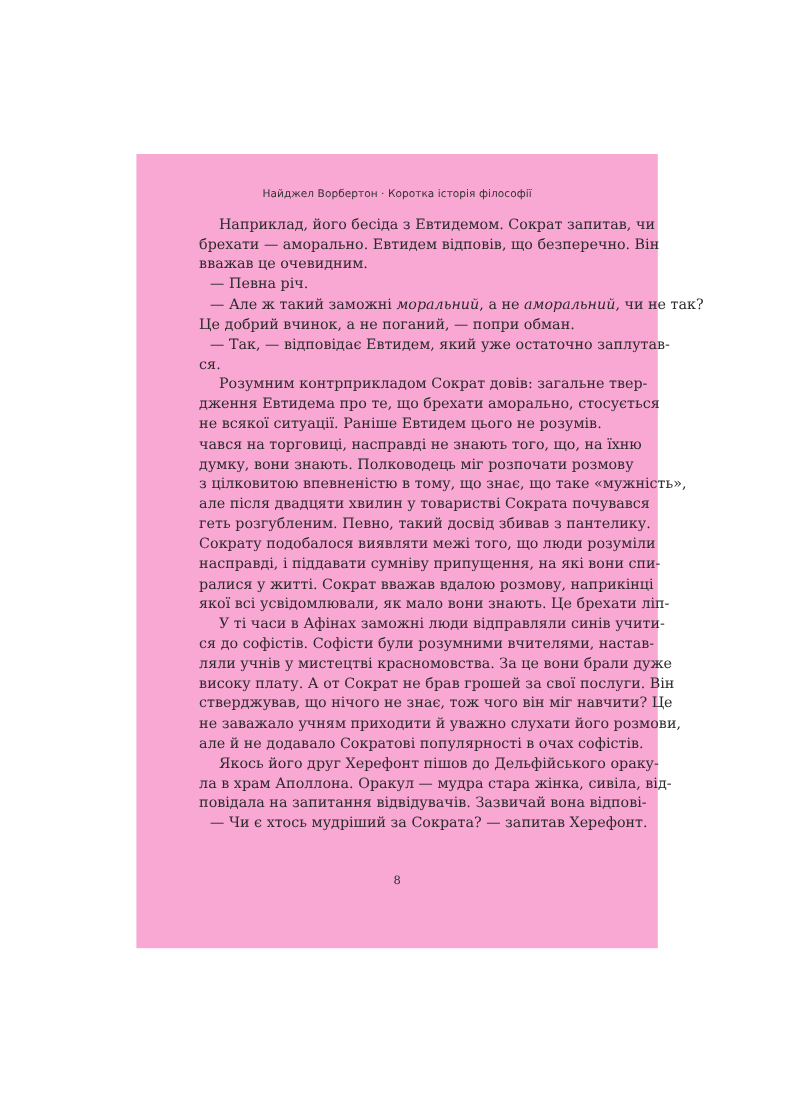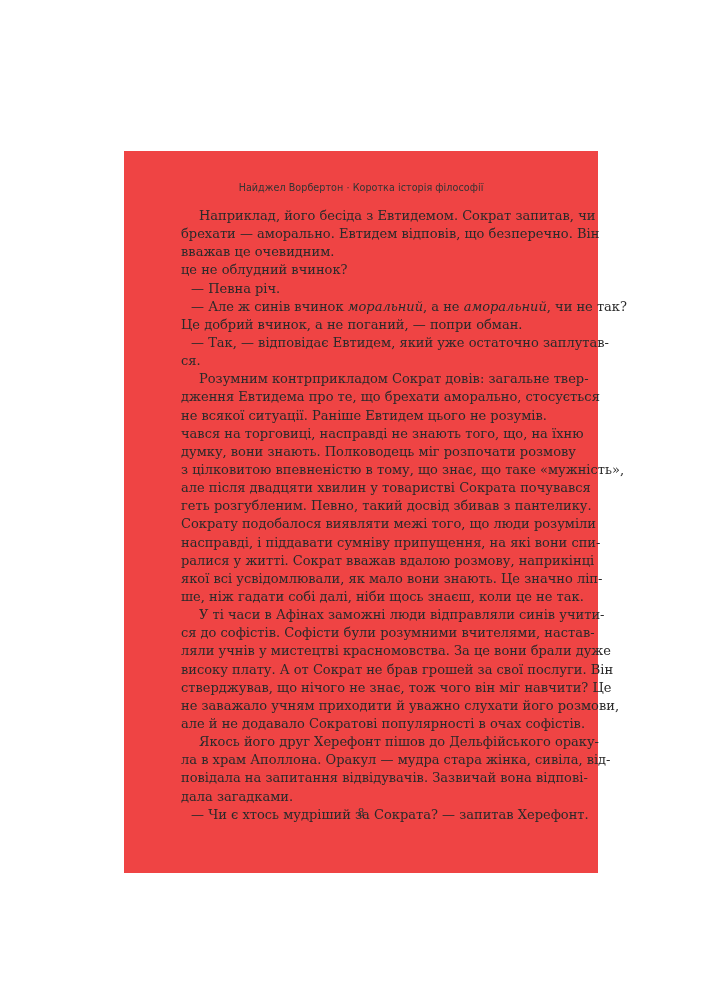--- a/index.html
+++ b/index.html
@@ -9,24 +9,24 @@
     }
     body {
       width: 720px;
       height: 1000px;
       position: relative;
       overflow: hidden;
     }
     .page {
       position: absolute;
       left: 124px;
-      top: 151px;
+      top: 140px;
       width: 474px;
       height: 722px;
-      background: #ef4444;
+      background: #f9a8d4;
     }
     .running-head {
       position: absolute;
       left: 0;
       right: 0;
       top: 31px;
       text-align: center;
       font-family: "DejaVu Sans", sans-serif;
       font-size: 9.6px;
       color: #333;
@@ -67,46 +67,43 @@
   </style>
 </head>
 <body>
 
 <div class="page">
   <div class="running-head">Найджел Ворбертон · Коротка історія філософії</div>
   <div class="text-block" id="text-block">
       <span class="line indent">Наприклад, його бесіда з Евтидемом. Сократ запитав, чи</span>
       <span class="line">брехати — аморально. Евтидем відповів, що безперечно. Він</span>
       <span class="line last">вважав це очевидним.</span>
-      <span class="line last">це не облудний вчинок?</span>
       <span class="line dash last">— Певна річ.</span>
-      <span class="line dash"><span>— Але ж синів вчинок </span><i>моральний</i><span>, а не </span><i>аморальний</i><span>, чи не так?</span></span>
+      <span class="line dash"><span>— Але ж такий заможні </span><i>моральний</i><span>, а не </span><i>аморальний</i><span>, чи не так?</span></span>
       <span class="line last">Це добрий вчинок, а не поганий, — попри обман.</span>
       <span class="line dash">— Так, — відповідає Евтидем, який уже остаточно заплутав-</span>
       <span class="line last">ся.</span>
       <span class="line indent">Розумним контрприкладом Сократ довів: загальне твер-</span>
       <span class="line">дження Евтидема про те, що брехати аморально, стосується</span>
       <span class="line last">не всякої ситуації. Раніше Евтидем цього не розумів.</span>
       <span class="line">чався на торговиці, насправді не знають того, що, на їхню</span>
       <span class="line">думку, вони знають. Полководець міг розпочати розмову</span>
       <span class="line">з цілковитою впевненістю в тому, що знає, що таке «мужність»,</span>
       <span class="line">але після двадцяти хвилин у товаристві Сократа почувався</span>
       <span class="line">геть розгубленим. Певно, такий досвід збивав з пантелику.</span>
       <span class="line">Сократу подобалося виявляти межі того, що люди розуміли</span>
       <span class="line">насправді, і піддавати сумніву припущення, на які вони спи-</span>
       <span class="line">ралися у житті. Сократ вважав вдалою розмову, наприкінці</span>
-      <span class="line">якої всі усвідомлювали, як мало вони знають. Це значно ліп-</span>
-      <span class="line last">ше, ніж гадати собі далі, ніби щось знаєш, коли це не так.</span>
+      <span class="line">якої всі усвідомлювали, як мало вони знають. Це брехати ліп-</span>
       <span class="line indent">У ті часи в Афінах заможні люди відправляли синів учити-</span>
       <span class="line">ся до софістів. Софісти були розумними вчителями, настав-</span>
       <span class="line">ляли учнів у мистецтві красномовства. За це вони брали дуже</span>
       <span class="line">високу плату. А от Сократ не брав грошей за свої послуги. Він</span>
       <span class="line">стверджував, що нічого не знає, тож чого він міг навчити? Це</span>
       <span class="line">не заважало учням приходити й уважно слухати його розмови,</span>
       <span class="line last">але й не додавало Сократові популярності в очах софістів.</span>
       <span class="line indent">Якось його друг Херефонт пішов до Дельфійського ораку-</span>
       <span class="line">ла в храм Аполлона. Оракул — мудра стара жінка, сивіла, від-</span>
       <span class="line">повідала на запитання відвідувачів. Зазвичай вона відпові-</span>
-      <span class="line last">дала загадками.</span>
       <span class="line dash last">— Чи є хтось мудріший за Сократа? — запитав Херефонт.</span>
     </div>
   <div class="page-number">8</div>
 </div>
 
 </body></html>

